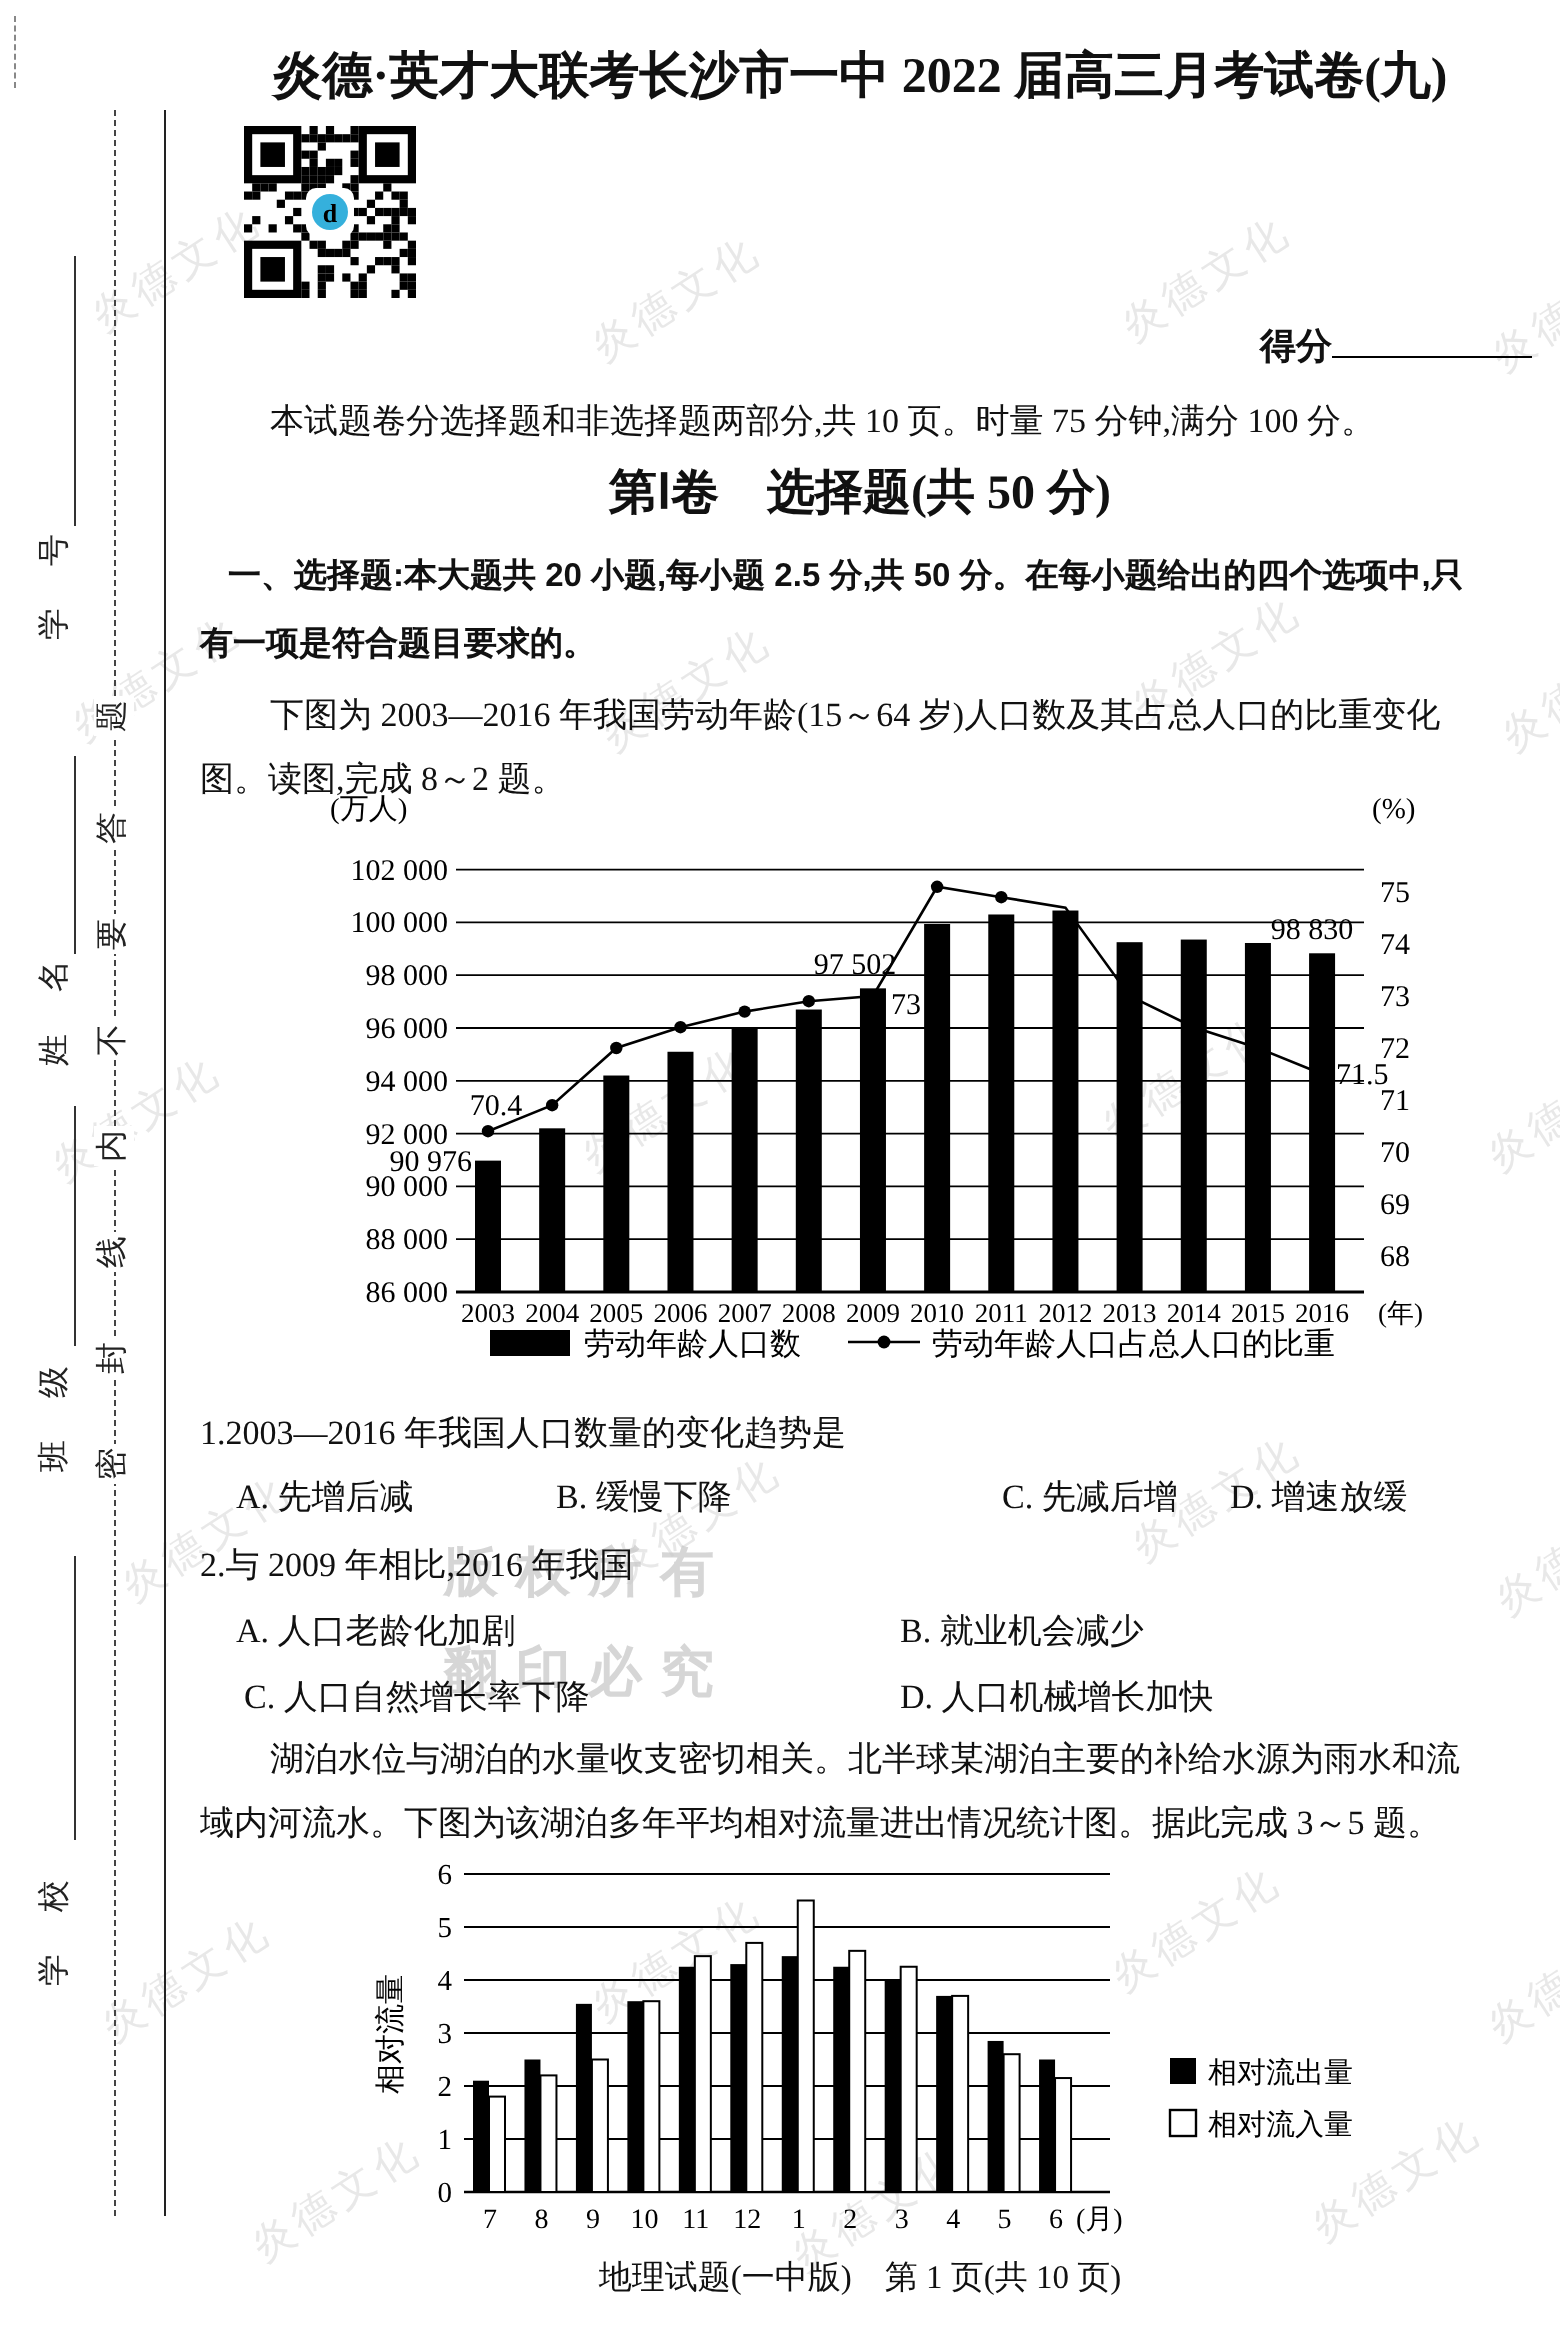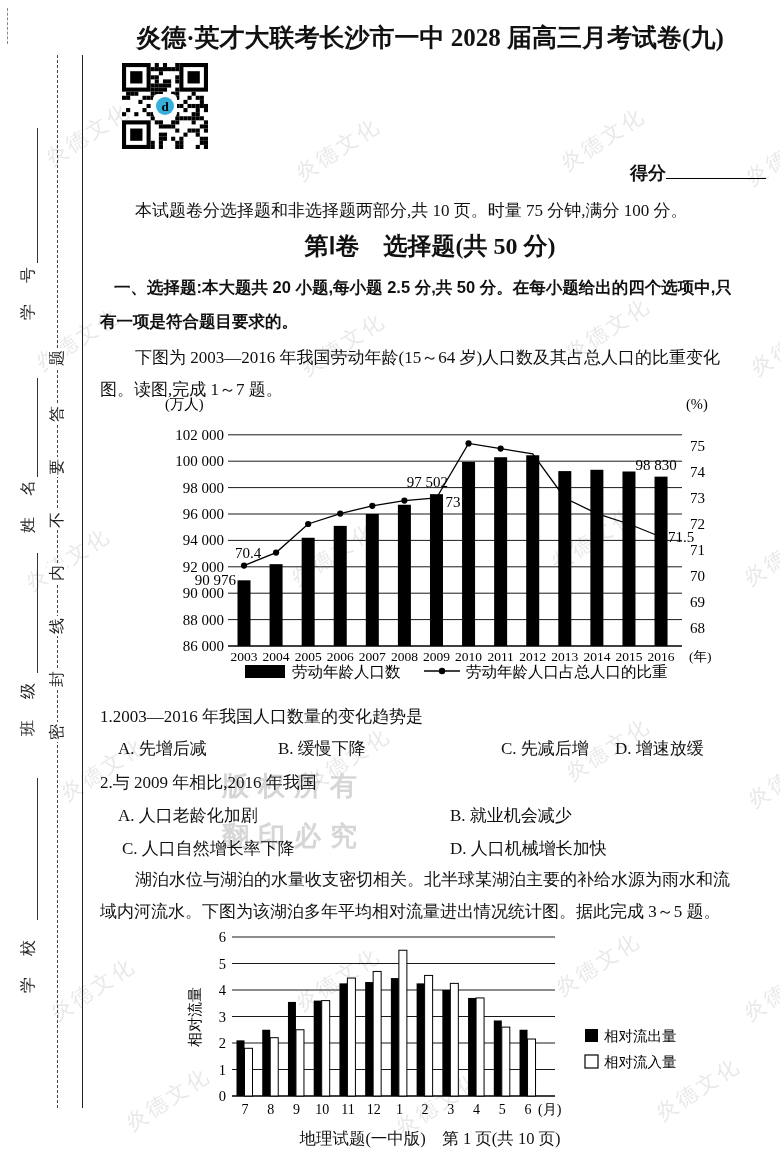--- a/index.html
+++ b/index.html
@@ -75,21 +75,21 @@
       <div class="vchar seal-char" style="left: 47px; top: 722px;">密</div>
       <div class="vchar seal-char" style="left: 47px; top: 669px;">封</div>
       <div class="vchar seal-char" style="left: 47px; top: 616px;">线</div>
       <div class="vchar seal-char" style="left: 47px; top: 563px;">内</div>
       <div class="vchar seal-char" style="left: 47px; top: 510px;">不</div>
       <div class="vchar seal-char" style="left: 47px; top: 457px;">要</div>
       <div class="vchar seal-char" style="left: 47px; top: 404px;">答</div>
       <div class="vchar seal-char" style="left: 47px; top: 348px;">题</div>
     </div>
 
-  <div class="abs txt center" style="left:90px;top:21px;width:680px;font-size:25px;font-weight:bold;">炎德·英才大联考长沙市一中 2028 届高三月考试卷(九)</div>
+  <div class="abs txt center" style="left:90px;top:21px;width:680px;font-size:25px;font-weight:bold;">炎德·英才大联考长沙市一中 2022 届高三月考试卷(九)</div>
 
   <svg class="abs" id="qr" style="left:122px;top:63px;" width="86" height="86" viewBox="0 0 86 86">
       <rect x="32.76190476190476" y="0" width="4.095238095238095" height="4.095238095238095" fill="#000"></rect>
       <rect x="40.95238095238095" y="0" width="4.095238095238095" height="4.095238095238095" fill="#000"></rect>
       <rect x="53.238095238095234" y="0" width="4.095238095238095" height="4.095238095238095" fill="#000"></rect>
       <rect x="28.666666666666664" y="4.095238095238095" width="4.095238095238095" height="4.095238095238095" fill="#000"></rect>
       <rect x="32.76190476190476" y="4.095238095238095" width="4.095238095238095" height="4.095238095238095" fill="#000"></rect>
       <rect x="36.857142857142854" y="4.095238095238095" width="4.095238095238095" height="4.095238095238095" fill="#000"></rect>
       <rect x="40.95238095238095" y="4.095238095238095" width="4.095238095238095" height="4.095238095238095" fill="#000"></rect>
       <rect x="45.047619047619044" y="4.095238095238095" width="4.095238095238095" height="4.095238095238095" fill="#000"></rect>
@@ -221,21 +221,21 @@
   </div>
 
   <div class="abs txt" style="left:135px;top:199px;">本试题卷分选择题和非选择题两部分,共 10 页。时量 75 分钟,满分 100 分。</div>
 
   <div class="abs txt center" style="left:100px;top:230px;width:660px;font-size:24px;font-weight:bold;">第Ⅰ卷　选择题(共 50 分)</div>
 
   <div class="abs bold-sans" style="left:100px;top:277px;margin-left:14px;">一、选择题:本大题共 20 小题,每小题 2.5 分,共 50 分。在每小题给出的四个选项中,只</div>
   <div class="abs bold-sans" style="left:100px;top:311px;">有一项是符合题目要求的。</div>
 
   <div class="abs txt" style="left:135px;top:346px;">下图为 2003—2016 年我国劳动年龄(15～64 岁)人口数及其占总人口的比重变化</div>
-  <div class="abs txt" style="left:100px;top:378px;">图。读图,完成 1～7 题。</div>
+  <div class="abs txt" style="left:100px;top:378px;">图。读图,完成 8～2 题。</div>
 
   <svg class="abs" id="chart1" style="left:140px;top:393px;" width="640" height="300" viewBox="0 0 640 300">
       <g>
         <line x1="88" y1="253" x2="542" y2="253" stroke="#000" stroke-width="1.4"></line>
         <text x="84" y="258" text-anchor="end" font-size="15">86 000</text>
         <line x1="88" y1="226.6" x2="542" y2="226.6" stroke="#000" stroke-width="0.9"></line>
         <text x="84" y="231.6" text-anchor="end" font-size="15">88 000</text>
         <line x1="88" y1="200.2" x2="542" y2="200.2" stroke="#000" stroke-width="0.9"></line>
         <text x="84" y="205.2" text-anchor="end" font-size="15">90 000</text>
         <line x1="88" y1="173.8" x2="542" y2="173.8" stroke="#000" stroke-width="0.9"></line>

